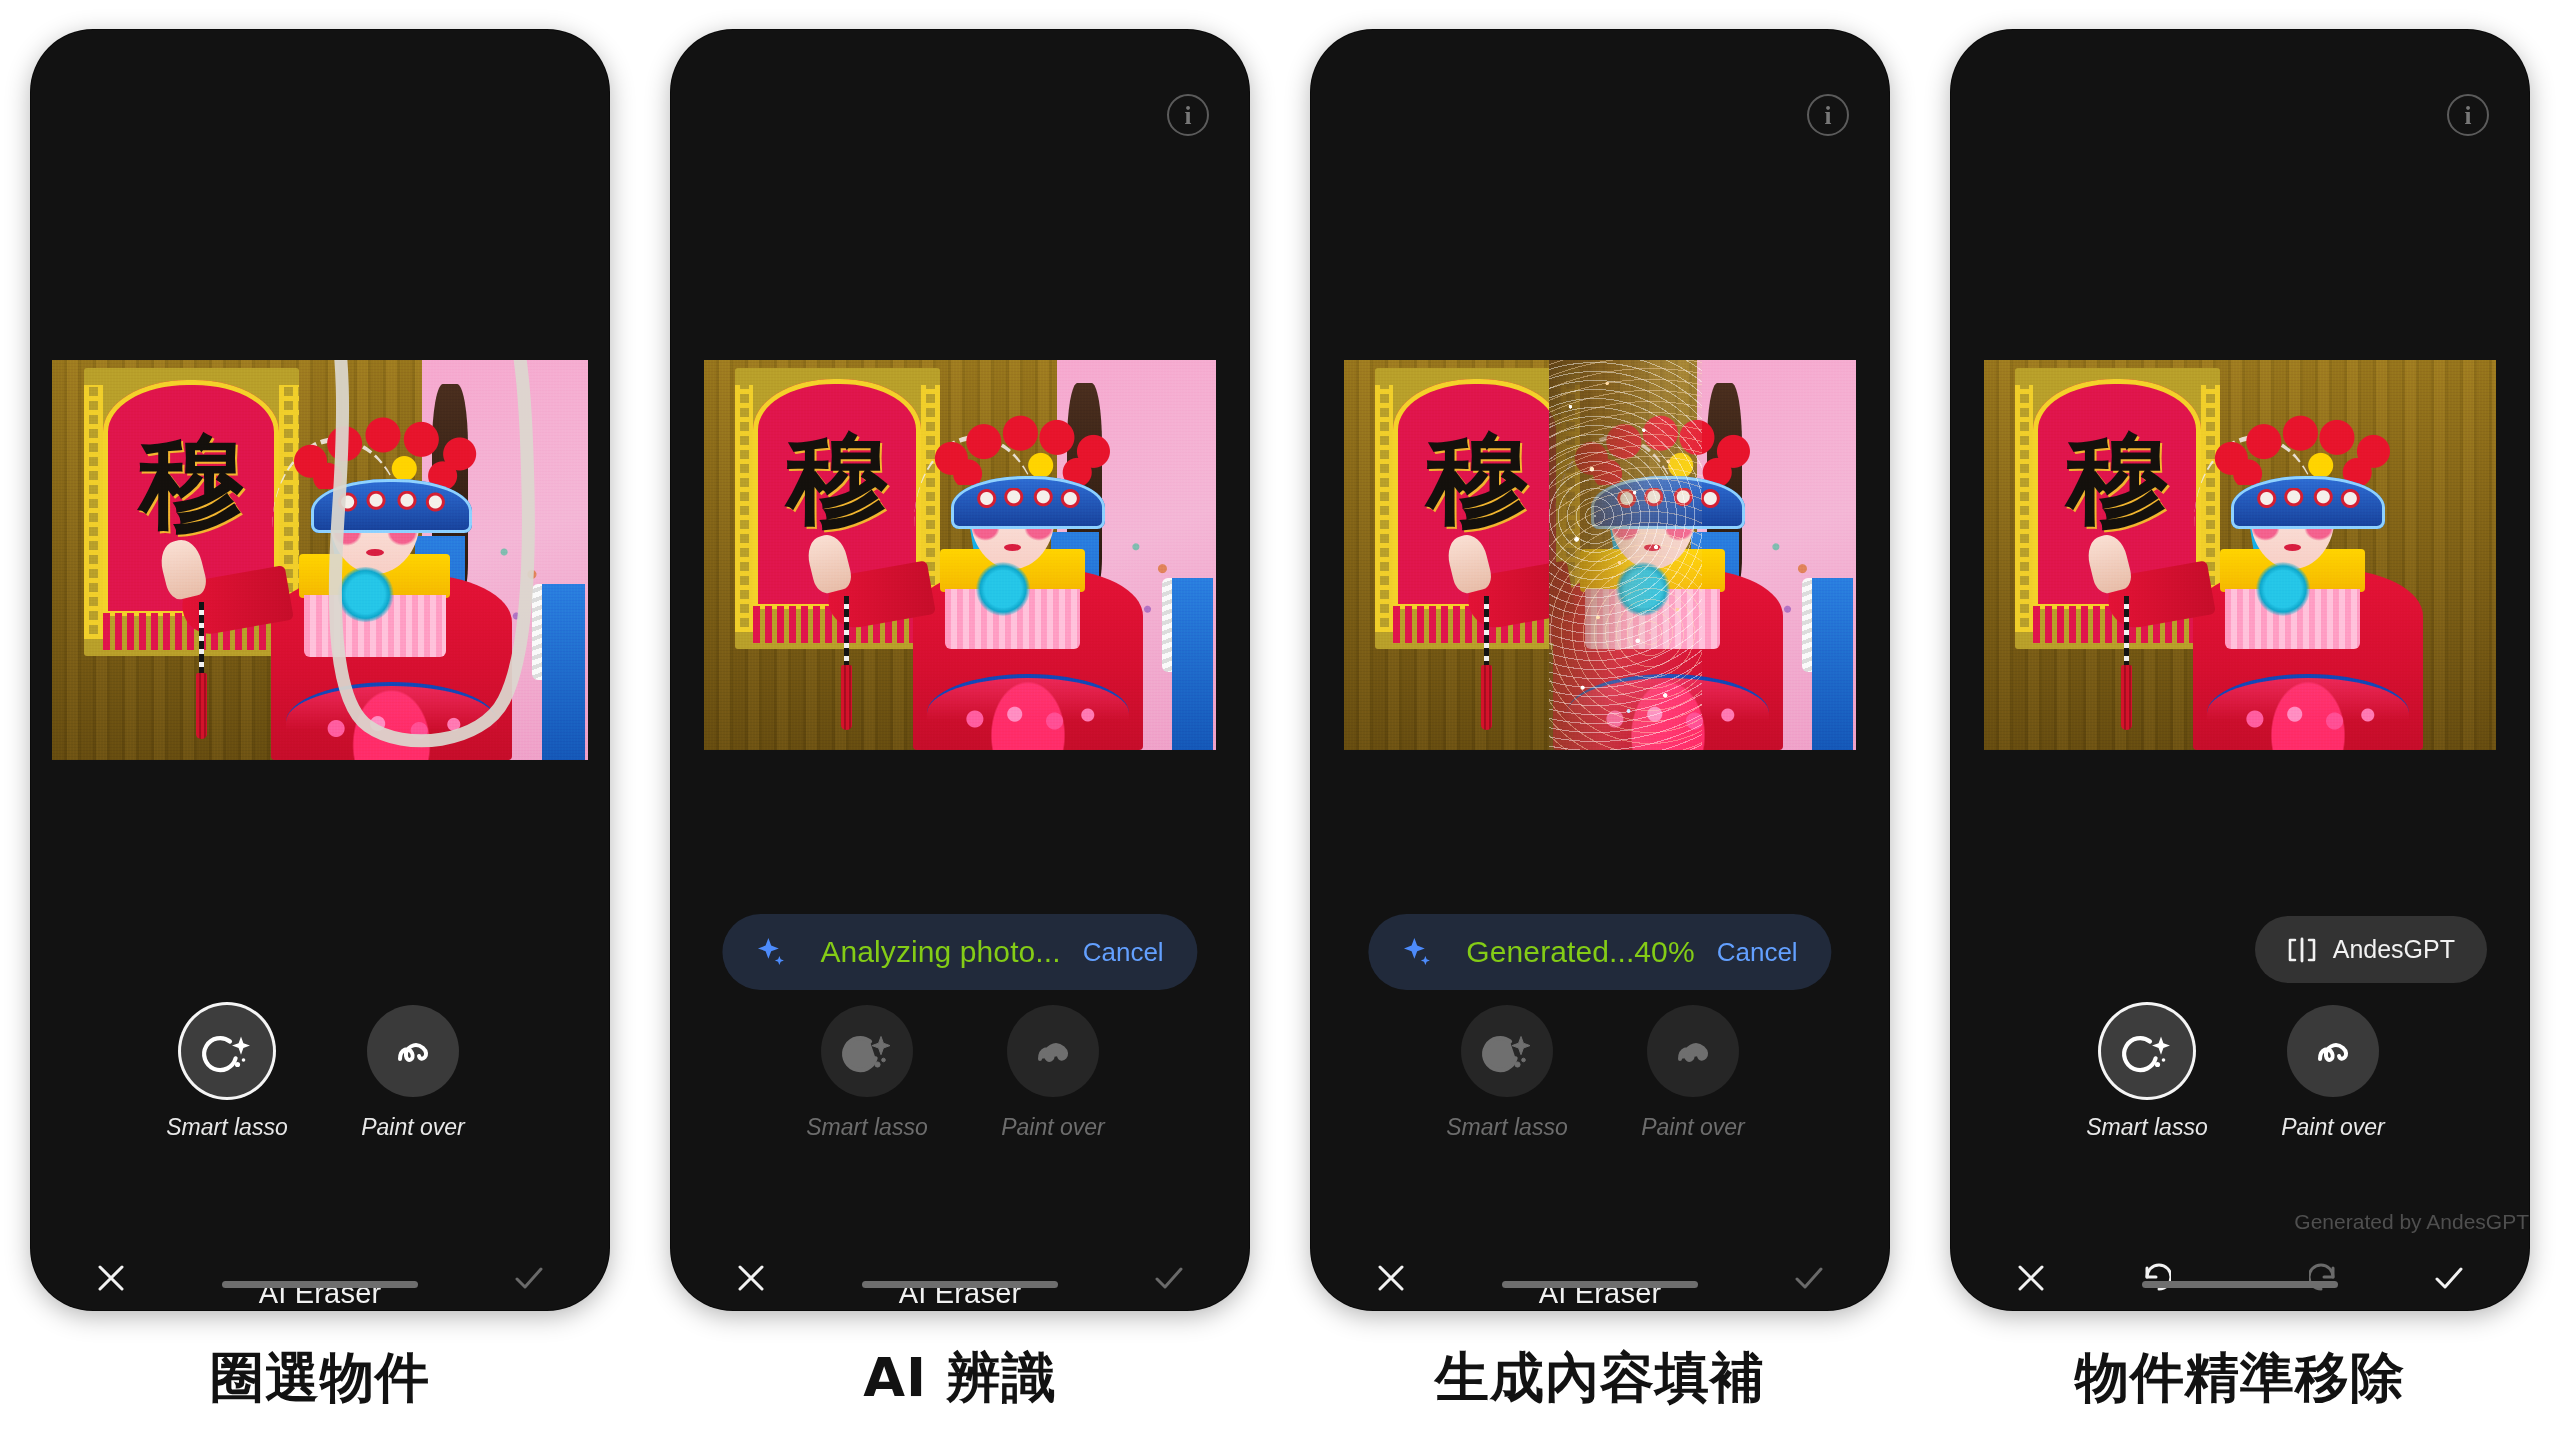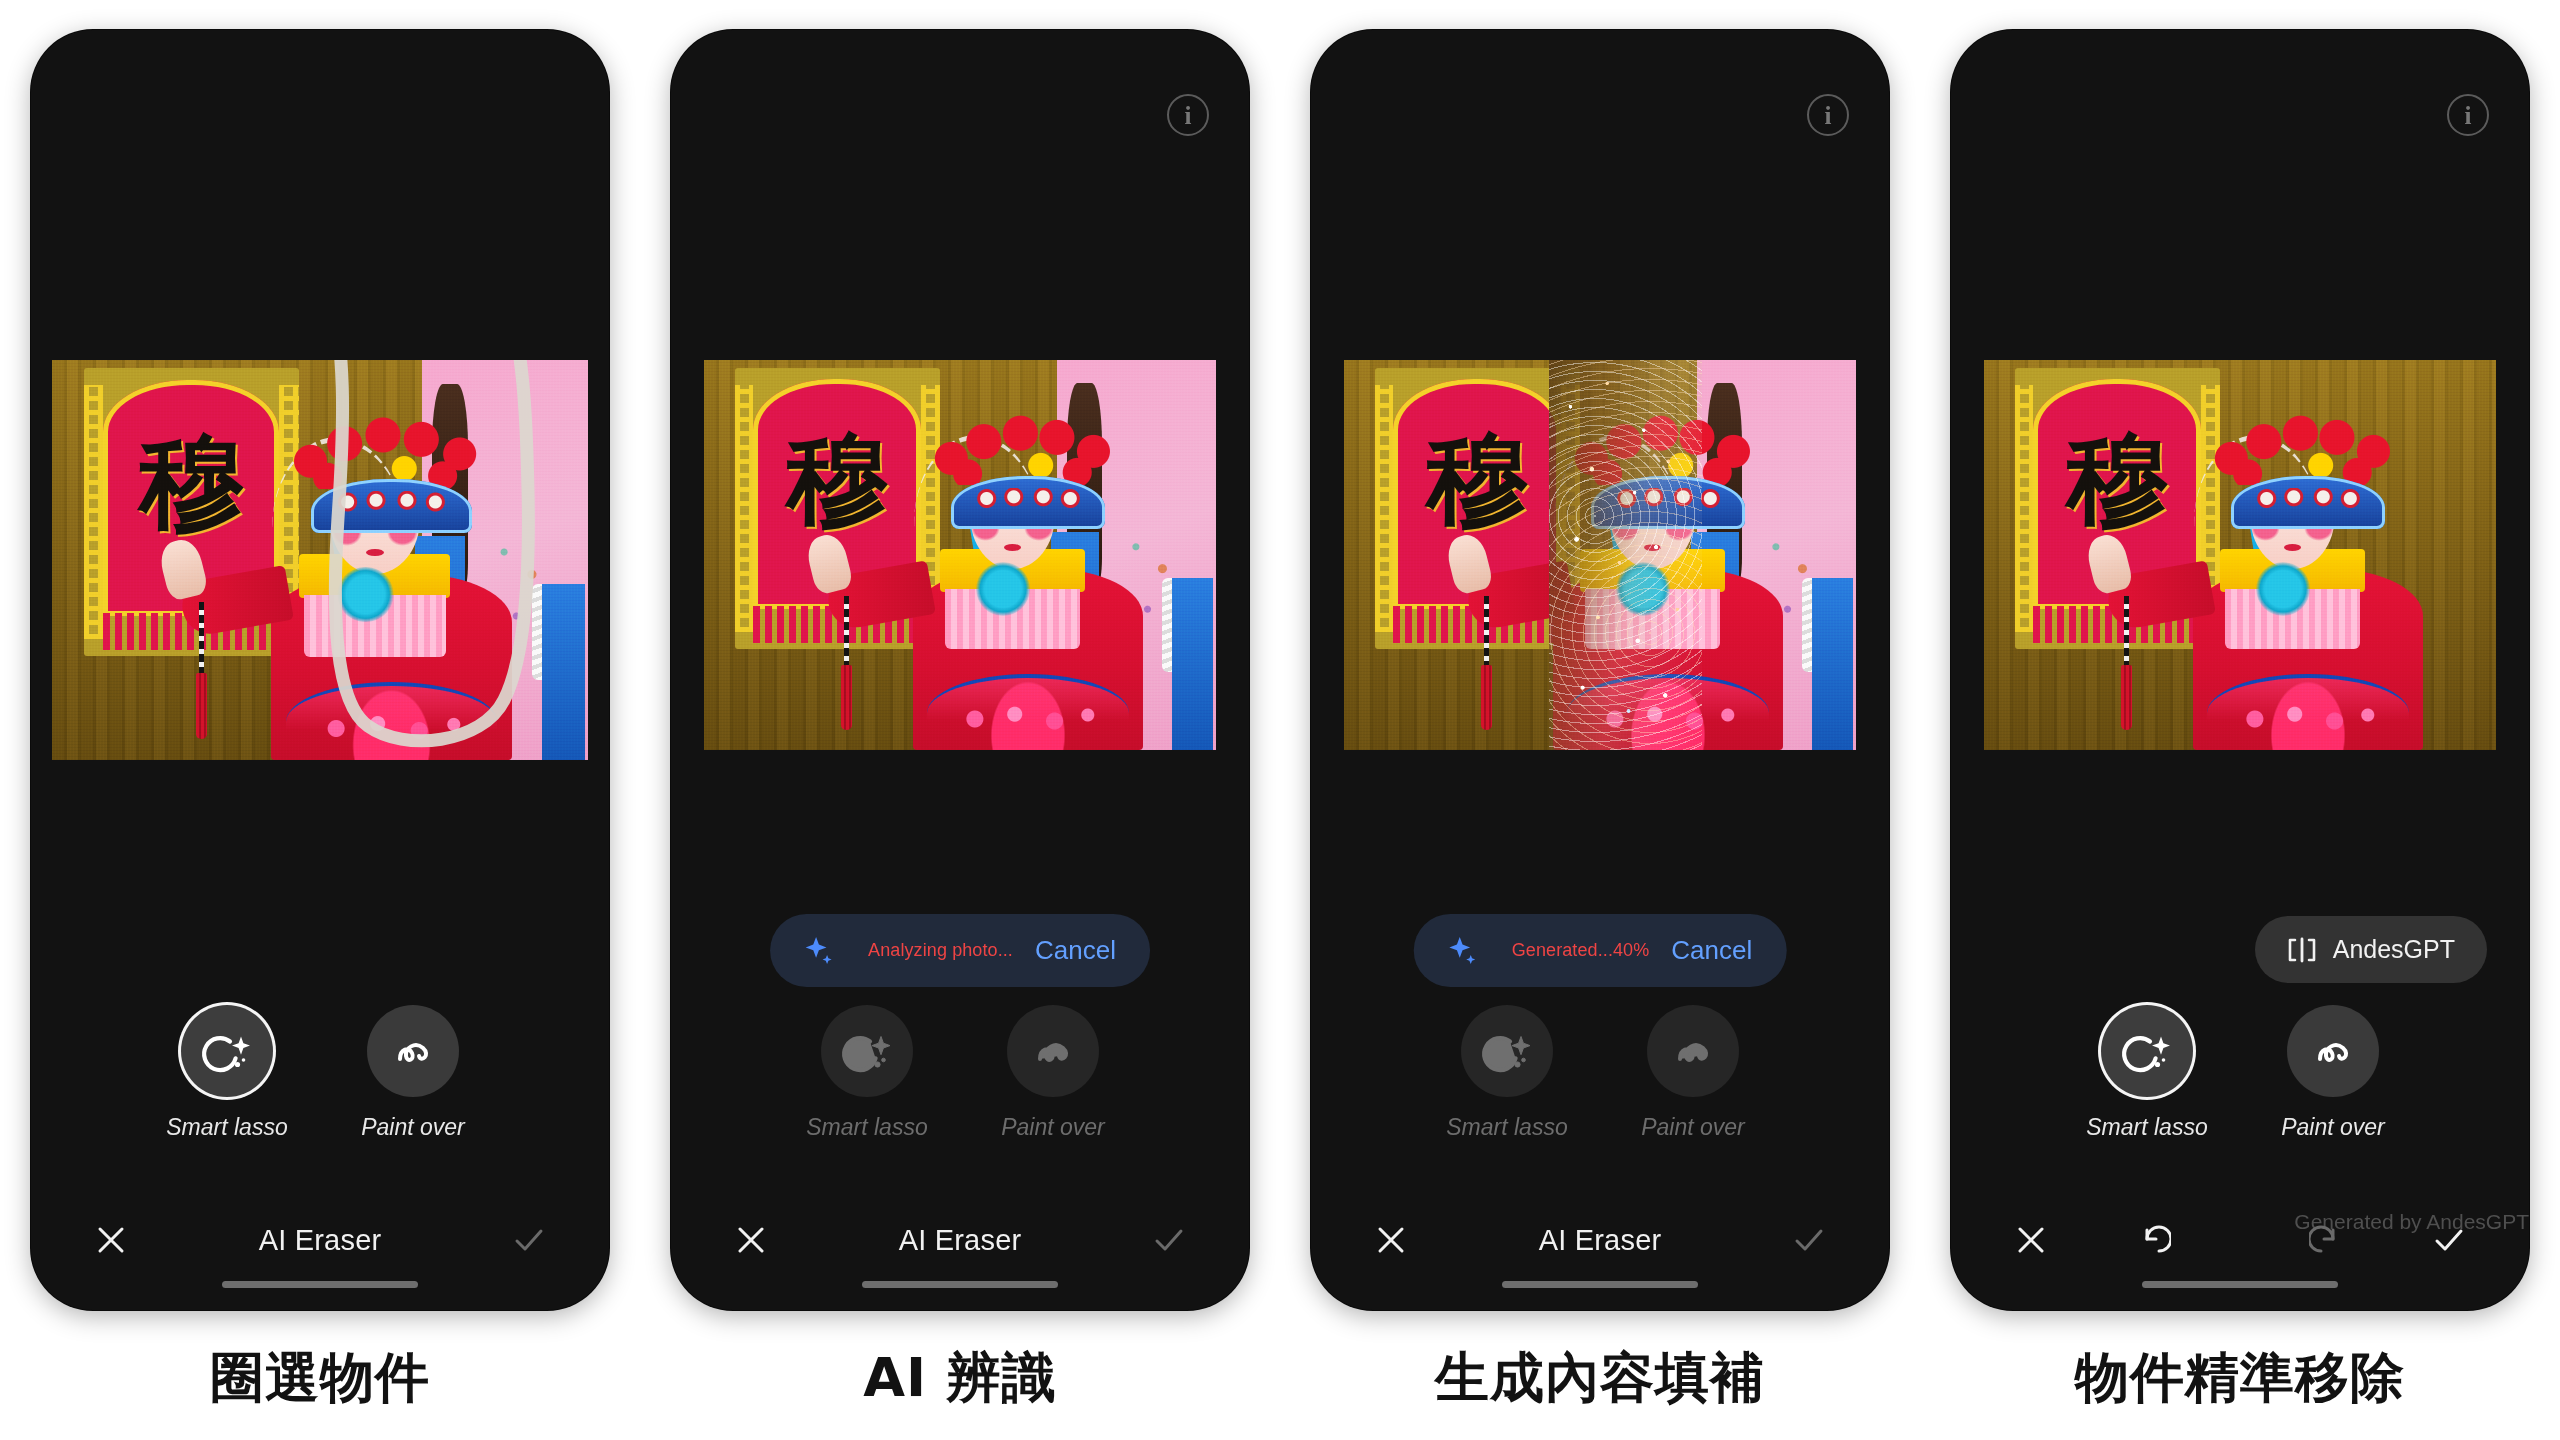--- a/index.html
+++ b/index.html
@@ -311,21 +311,21 @@
   
   .pill{
     position:absolute; left:50%; transform:translateX(-50%);
     display:flex; align-items:center; gap:22px;
     background:#212a3b;
     border-radius:40px;
     padding:21px 34px;
     white-space:nowrap;
   }
   .pill .sparkle{ width:30px; height:30px; flex:none; }
-  .pill .ptext{ color:#ef4444; font-size:18px; letter-spacing:.1px;margin-left:12px; }
+  .pill .ptext{ color:#84cc16; font-size:30px; letter-spacing:.1px;margin-left:12px; }
   .pill .cancel{ color:#63a0ff; font-size:26px; font-weight:500; }
 
   
   .compare{
     position:absolute; right:42px;
     display:flex; align-items:center; gap:16px;
     background:#333333; border-radius:40px;
     padding:19px 32px;
   }
   .compare .cmp-ico{
@@ -354,21 +354,21 @@
 
   
   .watermark{
     position:absolute; left:0; right:0;
     text-align:right; color:#4f4f4f; font-size:21px;
   }
 
   
   .bottombar{
     position:absolute; left:0; right:0; bottom:0; height:140px;
-    display:flex; align-items:center;gap:36px;
+    display:flex; align-items:flex-end;gap:36px;
   }
   .bb-close,.bb-check,.bb-undo,.bb-redo{
     width:64px; height:64px; display:flex;
     align-items:center; justify-content:center;
   }
   .bb-close{ margin-left:48px; }
   .bb-check{ margin-right:48px; }
   .bb-title{
     flex:1; text-align:center; color:#f2f2f2;
     font-size:29px; letter-spacing:.2px;

